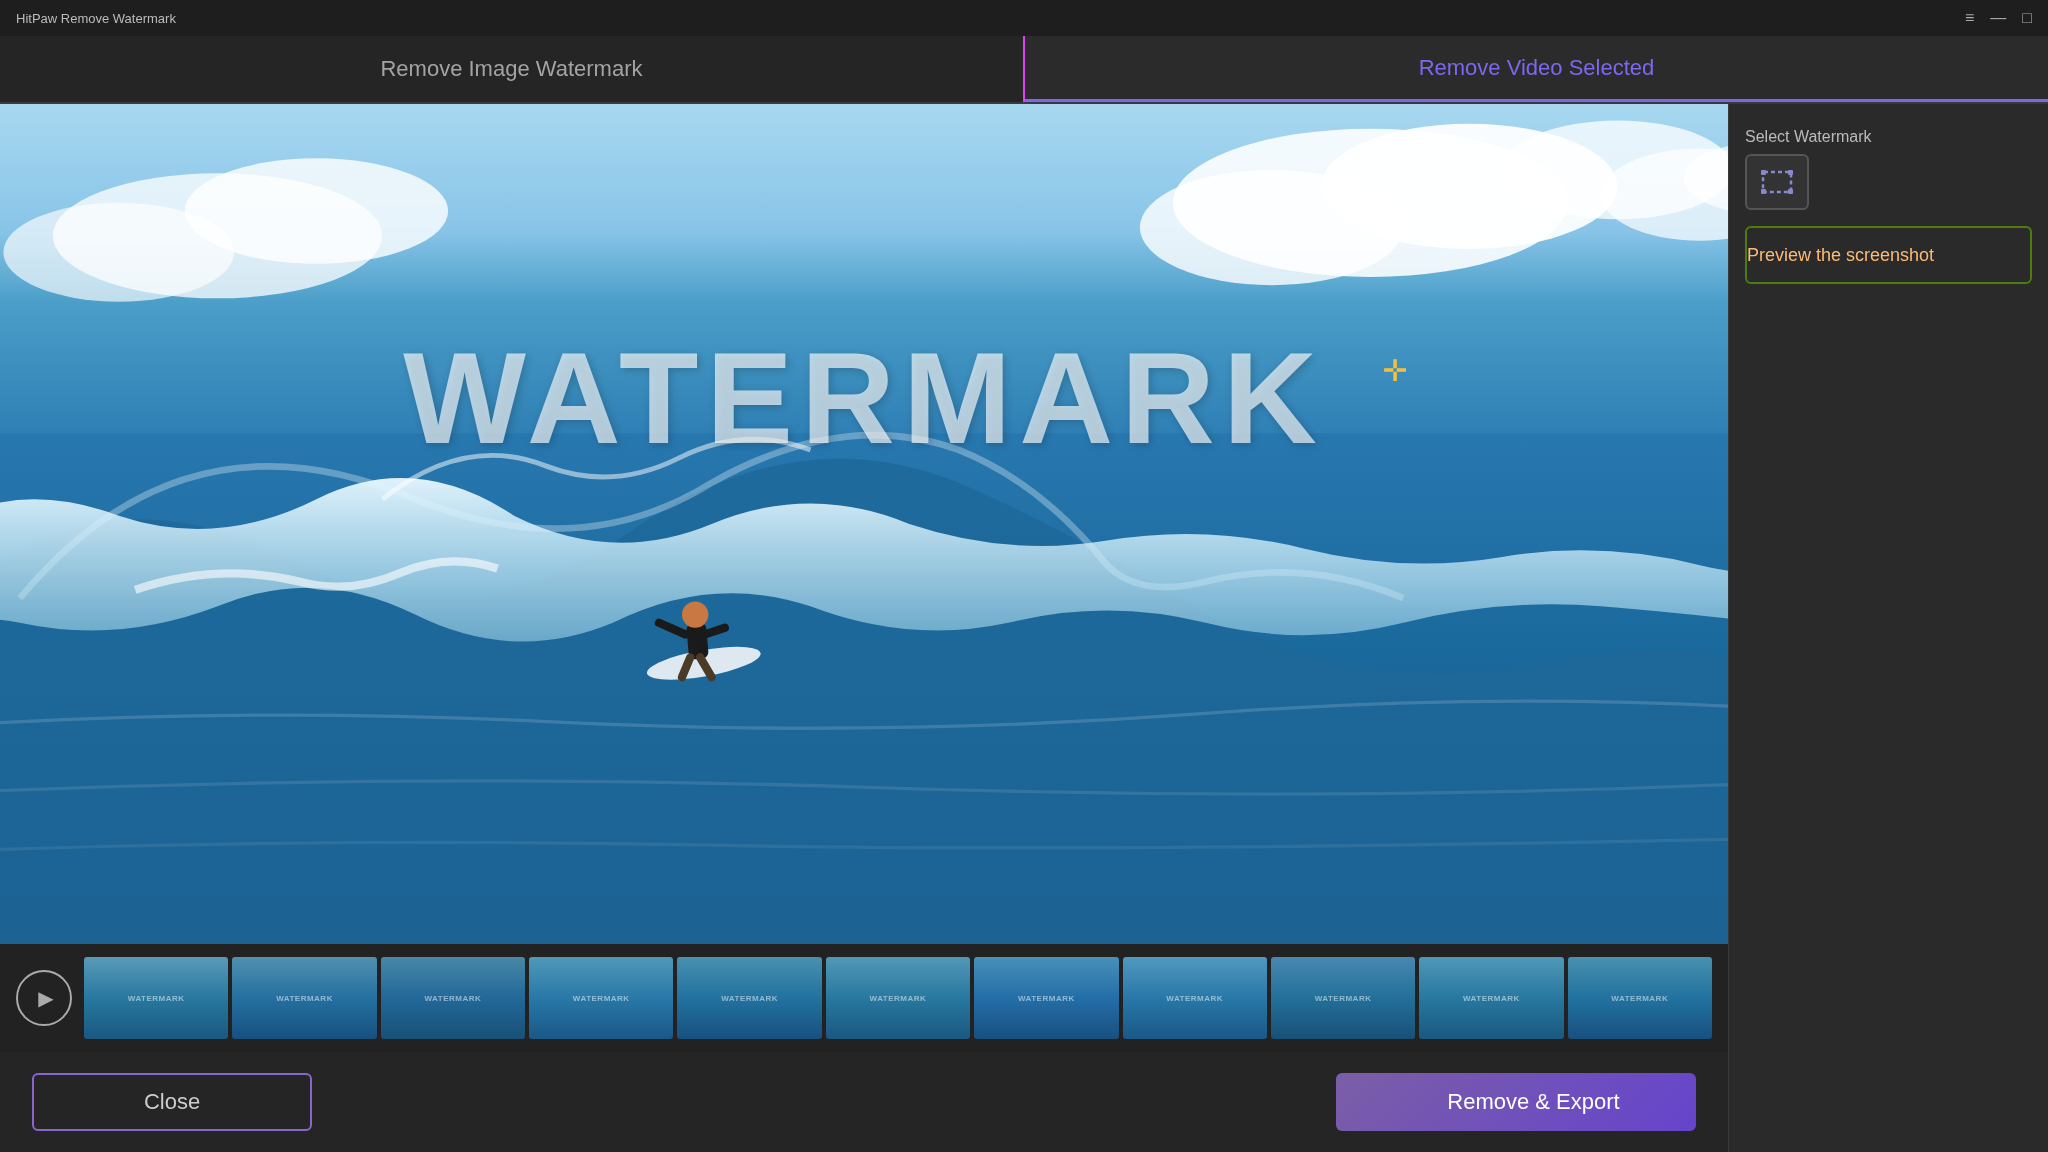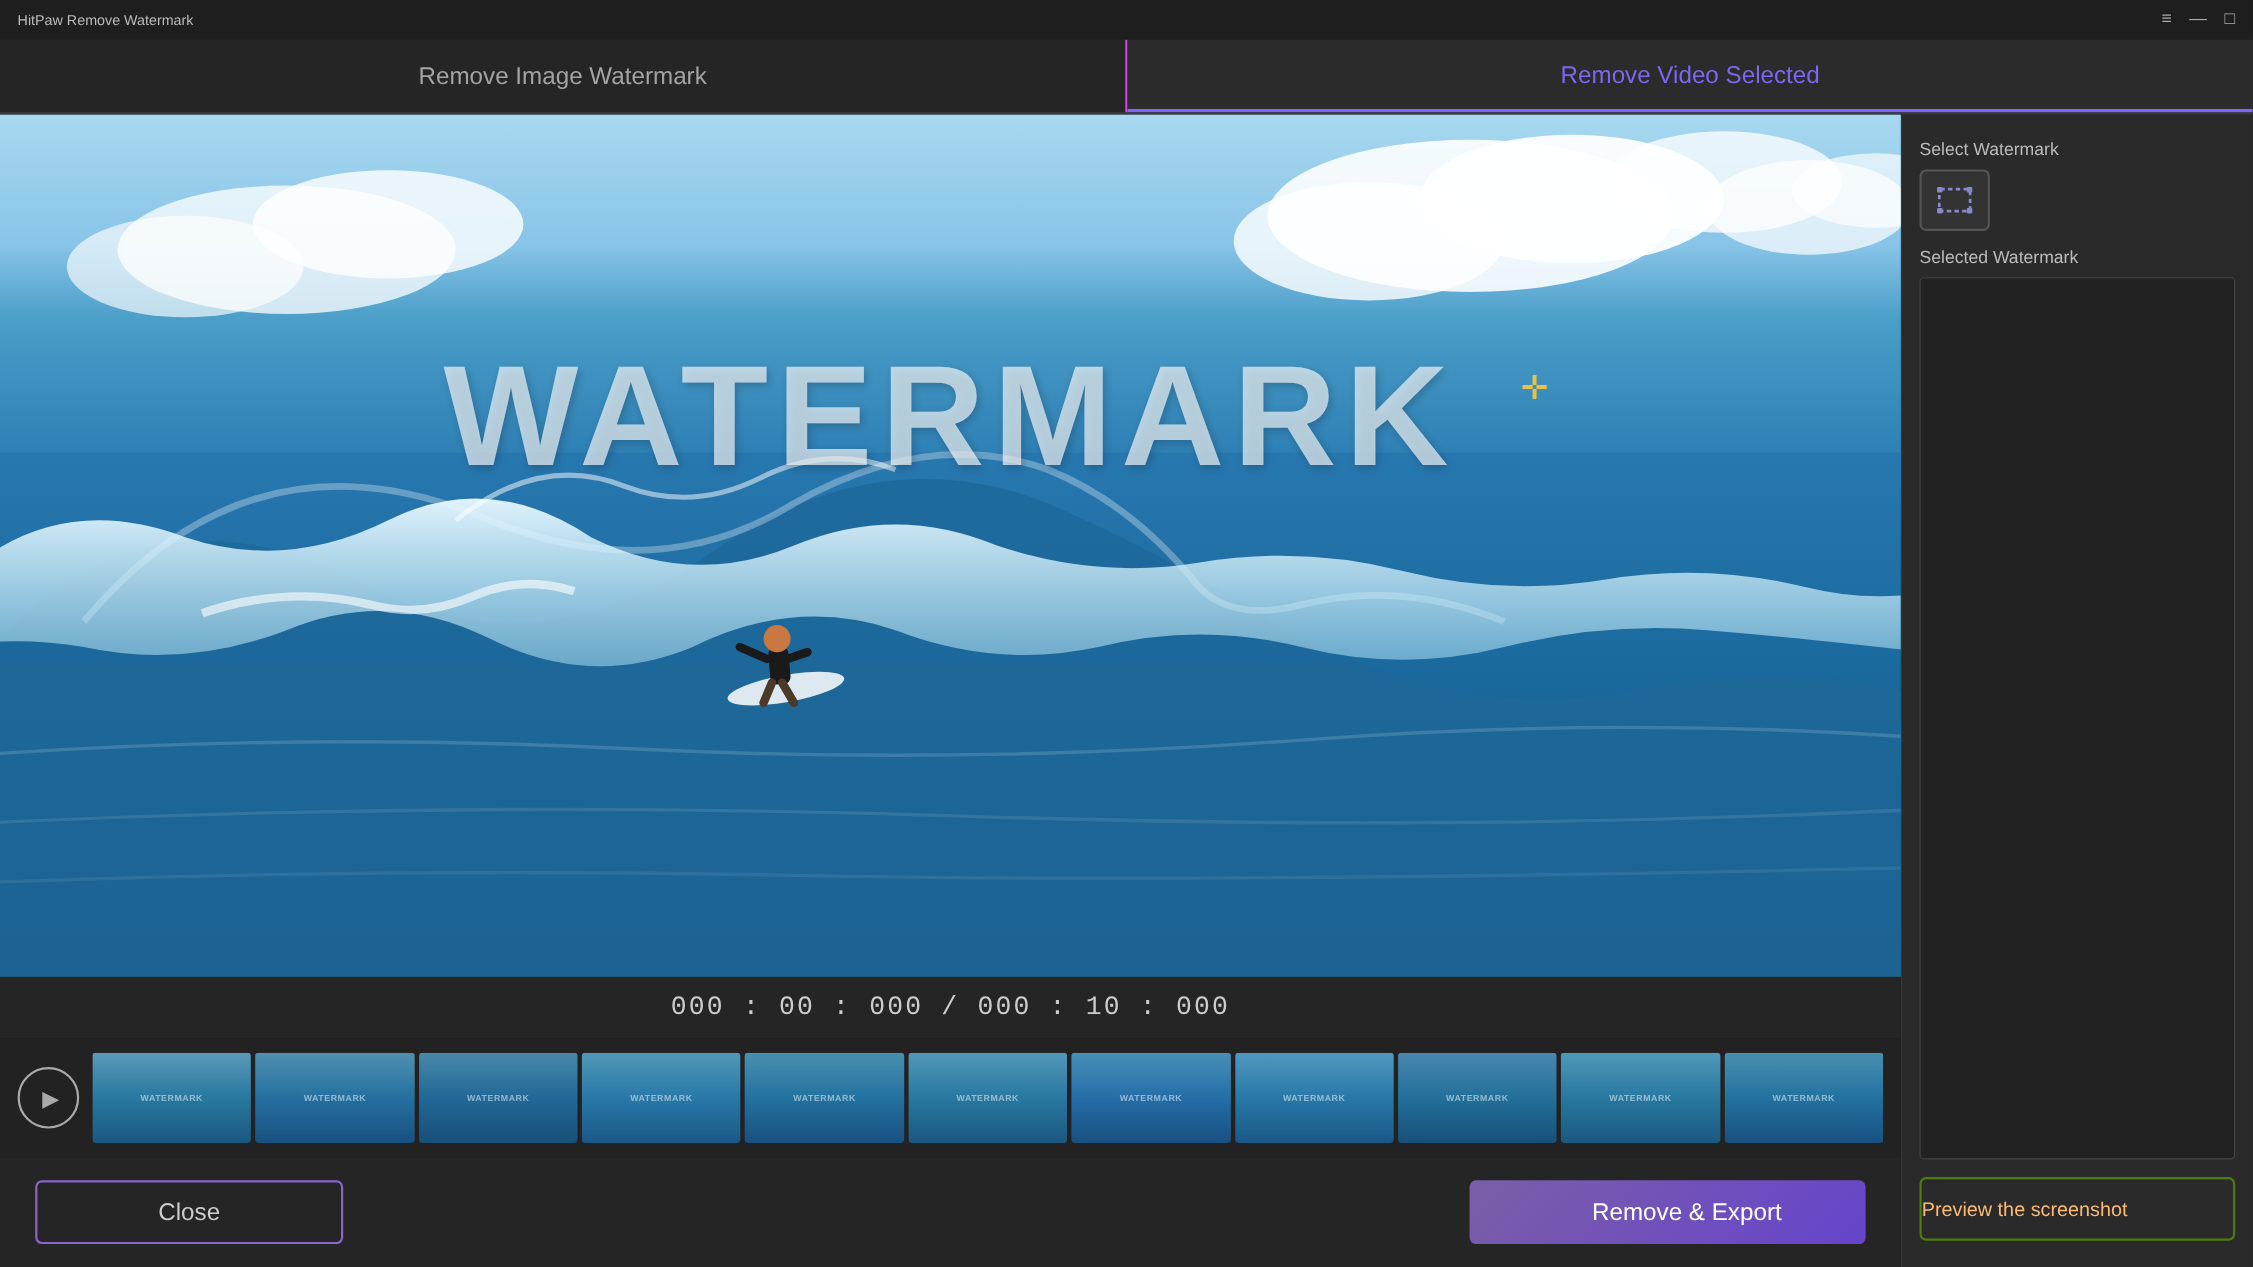--- a/index.html
+++ b/index.html
@@ -398,23 +398,20 @@
           <line x1="-3" y1="26" x2="-8" y2="38" stroke="#4a3a28" stroke-width="5" stroke-linecap="round"></line>
           <line x1="3" y1="26" x2="10" y2="38" stroke="#4a3a28" stroke-width="5" stroke-linecap="round"></line>
         </g>
       </svg>
 
       <div class="watermark-text">WATERMARK</div>
 
       <div class="crosshair">✛</div>
     </div>
 
-    <div class="time-bar">
-      <span class="time-display">000 : 00 : 000 / 000 : 10 : 000</span>
-    </div>
 
     <div class="timeline">
       <div class="play-button">
         <span class="play-icon">▶</span>
       </div>
       <div class="filmstrip" id="filmstrip-container">
       <div class="filmstrip-frame" style="background: linear-gradient(rgb(90, 154, 184) 0%, rgb(40, 120, 160) 50%, rgb(26, 88, 128) 100%);">
             <span class="filmstrip-watermark">WATERMARK</span>
           </div>
           <div class="filmstrip-frame" style="background: linear-gradient(rgb(80, 144, 176) 0%, rgb(36, 112, 160) 50%, rgb(24, 80, 128) 100%);">
@@ -471,23 +468,19 @@
           <rect x="4" y="4" width="28" height="20" fill="none" stroke="#8888cc" stroke-width="2.5" stroke-dasharray="4,3" rx="1"></rect>
 
           <rect x="2" y="2" width="5" height="5" fill="#8888cc" rx="1"></rect>
           <rect x="29" y="2" width="5" height="5" fill="#8888cc" rx="1"></rect>
           <rect x="2" y="21" width="5" height="5" fill="#8888cc" rx="1"></rect>
           <rect x="29" y="21" width="5" height="5" fill="#8888cc" rx="1"></rect>
         </svg>
       </div>
     </div>
 
-    <div style="display:flex;flex-direction:column;flex:1;">
-      <div class="panel-label">Selected Watermark</div>
-      <div class="selected-watermark-box"></div>
-    </div>
 
     <button class="preview-btn">
       <span>Preview the screenshot</span>
     </button>
   </div>
 
 </div>
 
 </body></html>

